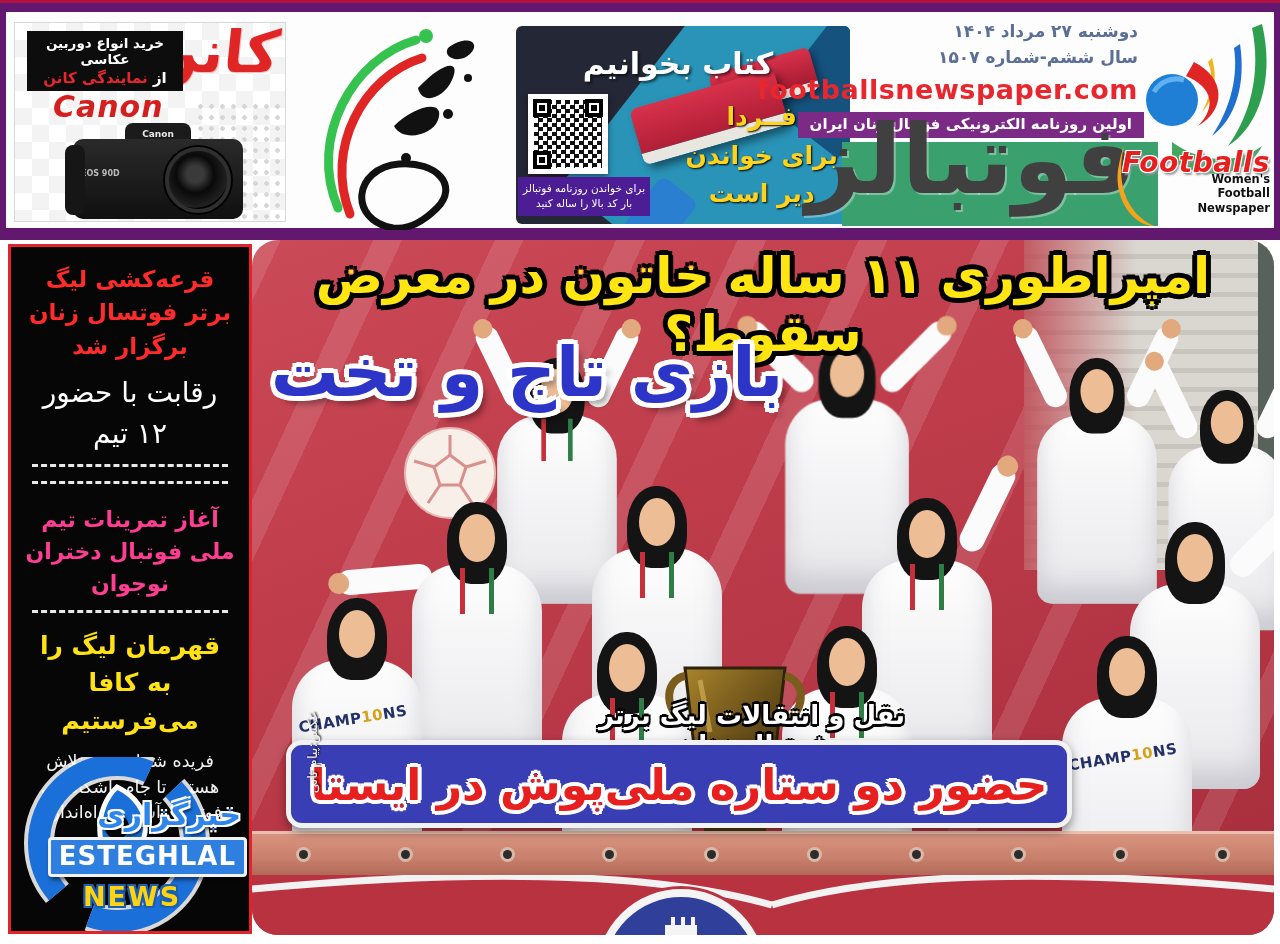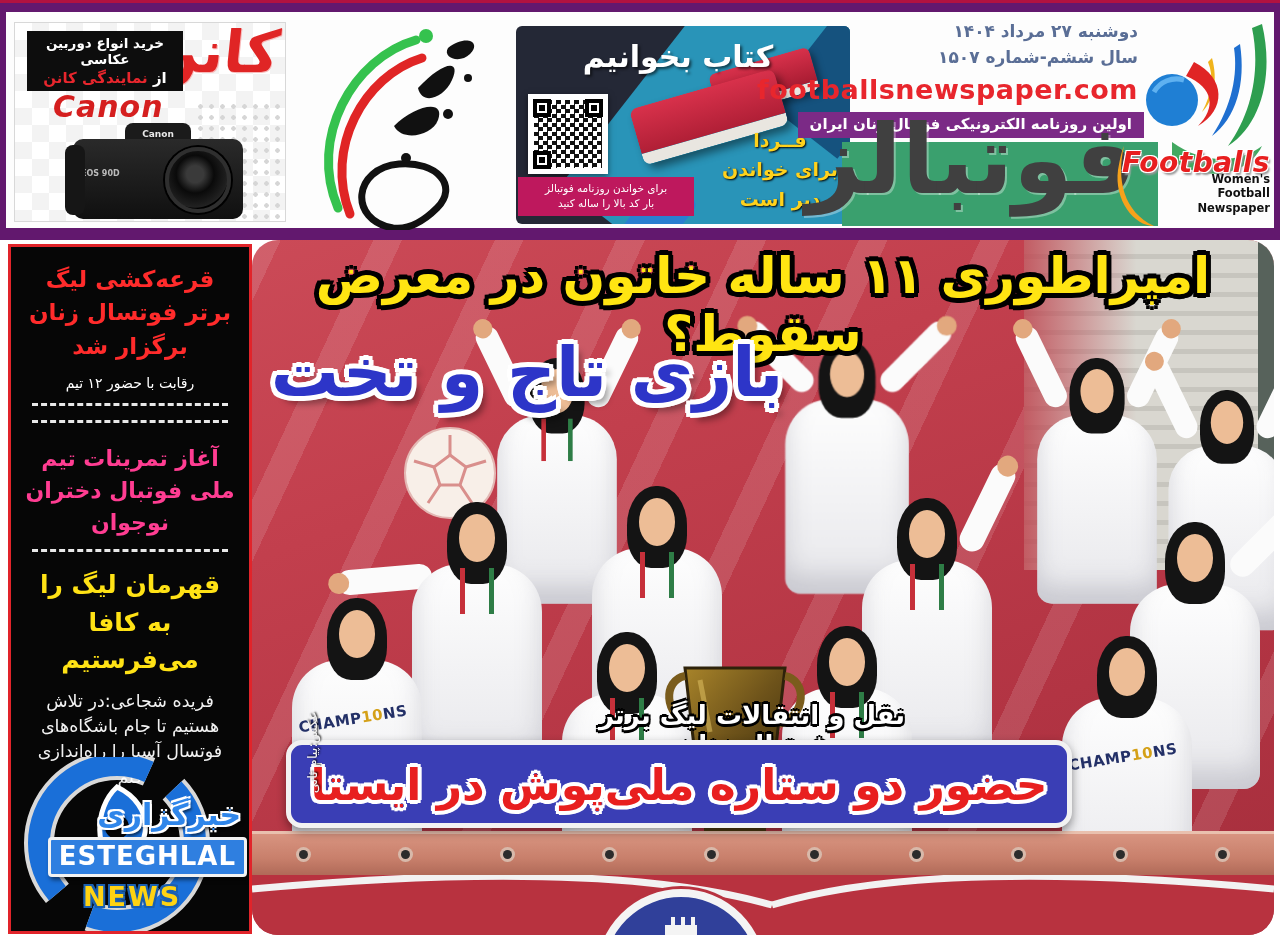--- a/index.html
+++ b/index.html
@@ -43,36 +43,36 @@
 
   
   .book-banner { position:absolute; left:510px; top:14px; width:334px; height:198px; background:#242836;
                  border-radius:6px; overflow:hidden; }
   .bb-shape1 { position:absolute; left:110px; top:-30px; width:260px; height:300px; background:#2aa7cf;
                transform:rotate(38deg); opacity:.85; }
   .bb-shape2 { position:absolute; right:-40px; top:-20px; width:90px; height:140px; background:#15527e;
                transform:rotate(38deg); }
   .bb-shape3 { position:absolute; left:120px; bottom:-28px; width:46px; height:70px; background:#2a7fd0;
                transform:rotate(38deg); border-radius:8px; }
-  .bb-title { position:absolute; left:0; right:10px; top:13px; text-align:center; color:#fff;
+  .bb-title { position:absolute; left:0; right:10px; top:20px; text-align:center; color:#fff;
               font-size:30px; font-weight:bold; text-shadow:2px 2px 3px rgba(0,0,0,.6); }
   .bb-book1 { position:absolute; left:118px; top:62px; width:150px; height:58px; background:linear-gradient(180deg,#d8314b,#b01f36);
               border-radius:8px; transform:rotate(-16deg); border-bottom:12px solid #e9e6e0; box-shadow:4px 6px 8px rgba(0,0,0,.45); }
   .bb-book2 { position:absolute; left:196px; top:34px; width:104px; height:44px; background:linear-gradient(180deg,#d8314b,#a81c32);
               border-radius:7px; transform:rotate(-16deg); border-bottom:9px solid #e9e6e0; box-shadow:3px 5px 7px rgba(0,0,0,.4); }
   .bb-slogan { position:absolute; right:12px; bottom:10px; text-align:center; color:#ffd21c;
-               font-size:19px; font-weight:bold; line-height:1.55; text-shadow:1px 1px 2px #000; }
+               font-size:25px; font-weight:bold; line-height:1.55; text-shadow:1px 1px 2px #000; }
   .bb-qr { position:absolute; left:12px; top:68px; width:80px; height:80px; background:#fff; padding:6px;
            box-shadow:0 2px 6px rgba(0,0,0,.5); }
   .bb-qr-inner { width:100%; height:100%; position:relative;
                  background-image:repeating-conic-gradient(#111 0% 25%, #fff 0% 50%); background-size:9px 9px; }
   .qr-eye { position:absolute; width:18px; height:18px; background:#fff; border:4px solid #000; }
   .qr-eye i { position:absolute; inset:2px; background:#000; display:block; }
   .qr-eye.tl { left:-1px; top:-1px; } .qr-eye.tr { right:-1px; top:-1px; } .qr-eye.bl { left:-1px; bottom:-1px; }
-  .bb-qr-caption { position:absolute; left:2px; bottom:8px; width:176px; background:#be185d; color:#fff;
+  .bb-qr-caption { position:absolute; left:2px; bottom:8px; width:132px; background:#4c1d95; color:#fff;
                    font-size:10.5px; text-align:center; padding:4px 2px; line-height:1.5; }
 
   
   .dateline { position:absolute; right:136px; top:6px; text-align:right; color:#5a6e96;
               font-size:17px; line-height:1.55; font-weight:bold; }
   .website { position:absolute; right:136px; top:62px; color:#e8262d; font-size:27px; font-weight:bold;
              letter-spacing:.5px; }
   .tagline { position:absolute; right:130px; top:100px; background:#7b2a86; color:#fff; font-size:15px;
              font-weight:bold; padding:3px 12px 5px; }
   .green-band { position:absolute; right:116px; top:130px; width:316px; height:84px; background:#3aa06e; }
@@ -86,21 +86,21 @@
              font-style:italic; letter-spacing:.5px;
              text-shadow:-1px -1px 0 #fff,1px -1px 0 #fff,-1px 1px 0 #fff,1px 1px 0 #fff,2px 3px 2px #999; }
   .fb-sub { position:absolute; right:4px; top:158px; text-align:right; color:#111; font-weight:bold;
             font-size:11.5px; line-height:1.25; }
 
   
   .sidebar { position:absolute; left:8px; top:244px; width:244px; height:690px; background:#060606;
              border:3px solid #e1242a; padding:16px 8px 6px; text-align:center; overflow:hidden; }
   .sb-item { margin:0 auto 10px; width:96%; line-height:1.45; }
   .it-red    { color:#ff2b2b; font-weight:bold; font-size:23px; }
-  .it-white  { color:#ffffff; font-size:14px; }
+  .it-white  { color:#ffffff; font-size:28px; }
   .it-green  { color:#2ad33e; font-weight:bold; font-size:20px; }
   .it-white2 { color:#f2f2f2; font-size:17.5px; }
   .it-pink   { color:#ff3d92; font-weight:bold; font-size:22px;margin-top:20px; }
   .it-yellow { color:#ffe215; font-weight:bold; font-size:25px; line-height:1.5; }
   .sb-divider { border-top:3px dashed #e8e8e8; width:88%; margin:10px auto 14px; }
 
   
   .watermark { position:absolute; left:-6px; bottom:-4px; width:252px; height:178px; pointer-events:none; }
   .wm-agency { position:absolute; right:16px; top:40px; font-size:30px; font-weight:bold; color:#2f86ea;
                text-shadow:-2px -2px 0 #fff,2px -2px 0 #fff,-2px 2px 0 #fff,2px 2px 0 #fff, 3px 4px 3px rgba(0,0,0,.6); }

